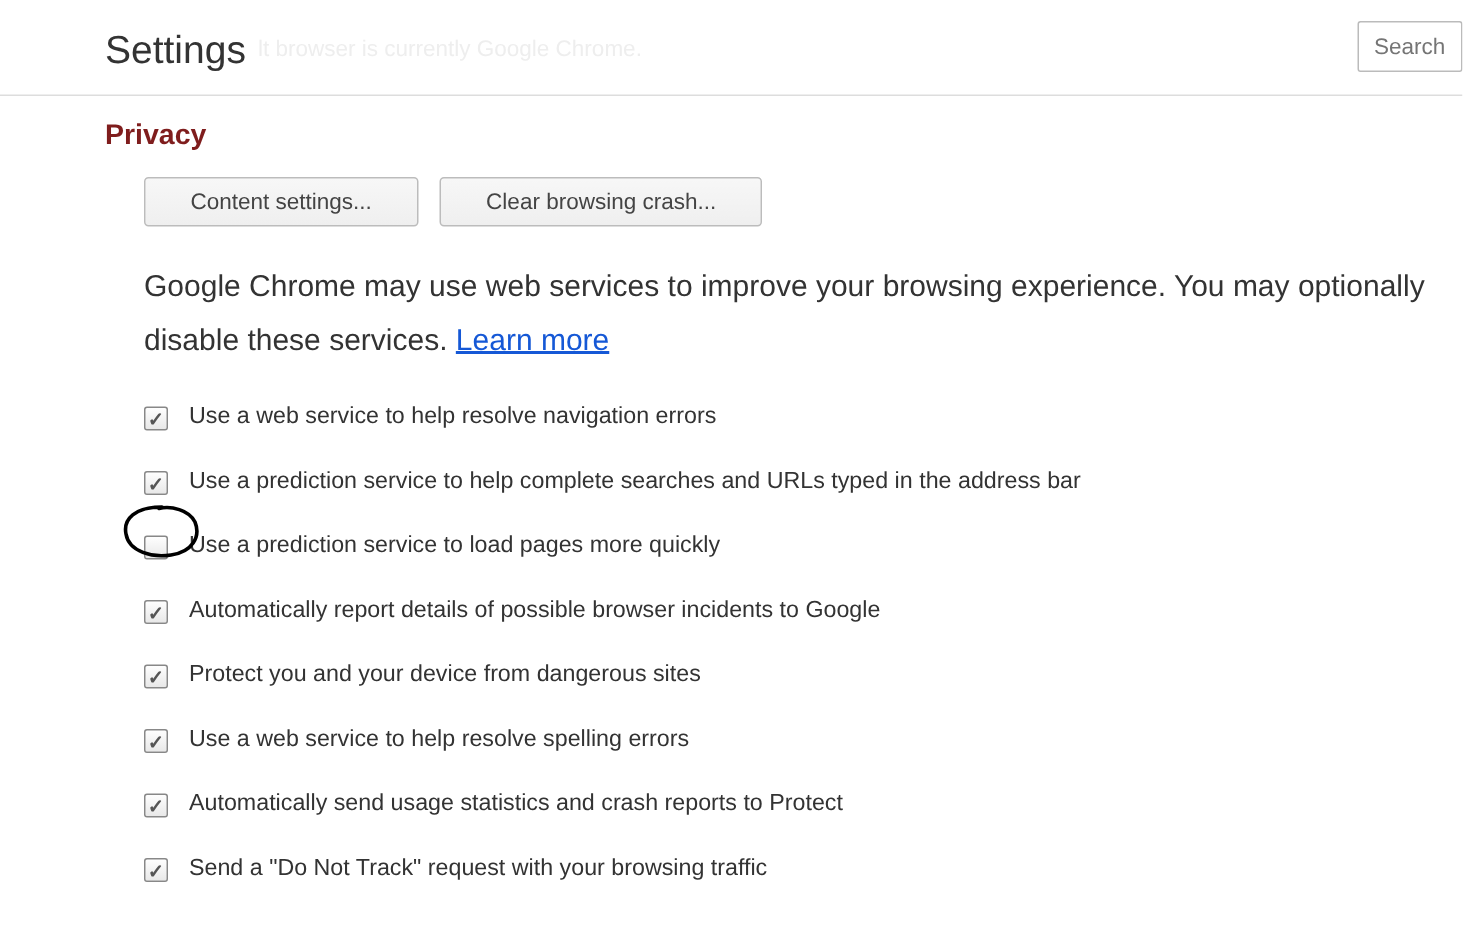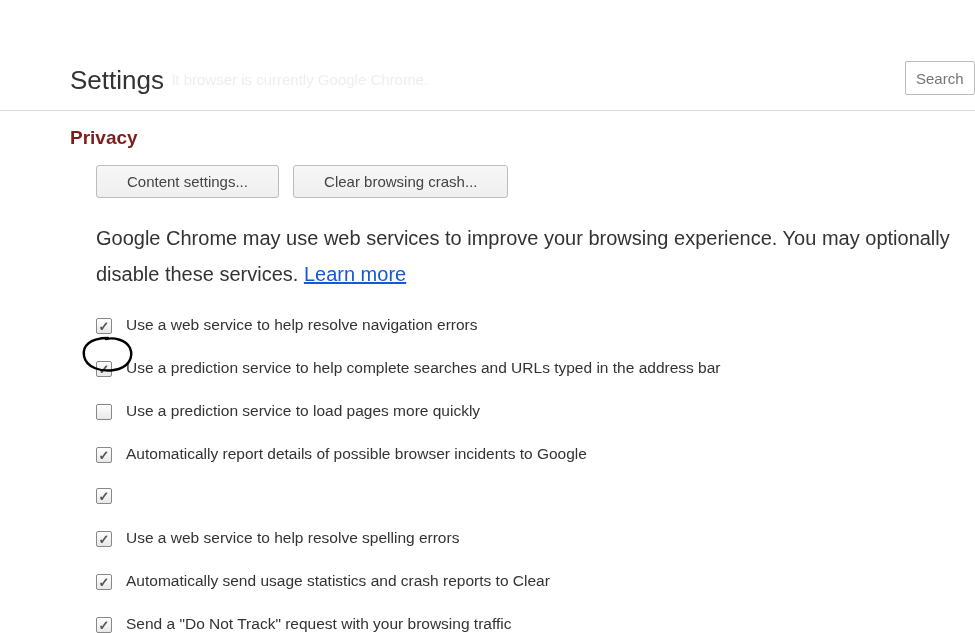--- a/index.html
+++ b/index.html
@@ -13,21 +13,20 @@
       overflow: hidden;
       position: relative;
     }
     .header {
       display: flex;
       align-items: center;
       justify-content: space-between;
       padding: 18px 0 14px 70px;
       border-bottom: 1px solid #ddd;
       position: relative;
-      margin-top: 47px;
     }
     .header-title {
       font-size: 26px;
       font-weight: 400;
       color: #333;
     }
     .header-faded {
       position: absolute;
       left: 172px;
       top: 24px;
@@ -157,28 +156,29 @@
       <div class="checkbox-row">
         <span class="chk"></span>
         <span class="chk-label">Use a prediction service to load pages more quickly</span>
       </div>
       <div class="checkbox-row">
         <span class="chk checked"></span>
         <span class="chk-label">Automatically report details of possible browser incidents to Google</span>
       </div>
       <div class="checkbox-row">
         <span class="chk checked"></span>
+        <span class="chk-label">Protect you and your device from dangerous sites</span>
       </div>
       <div class="checkbox-row">
         <span class="chk checked"></span>
         <span class="chk-label">Use a web service to help resolve spelling errors</span>
       </div>
       <div class="checkbox-row">
         <span class="chk checked"></span>
-        <span class="chk-label">Automatically send usage statistics and crash reports to Clear</span>
+        <span class="chk-label">Automatically send usage statistics and crash reports to Protect</span>
       </div>
       <div class="checkbox-row">
         <span class="chk checked"></span>
         <span class="chk-label">Send a "Do Not Track" request with your browsing traffic</span>
       </div>
     </div>
 </div>
 
 <svg class="annotation-circle" viewBox="0 0 60 40">
   <path d="M30 4 C 12 4, 4 12, 6 22 C 8 34, 24 38, 36 36 C 50 34, 56 24, 52 14 C 48 6, 36 3, 28 5" stroke="#000" stroke-width="2.4" fill="none" stroke-linecap="round"></path>

